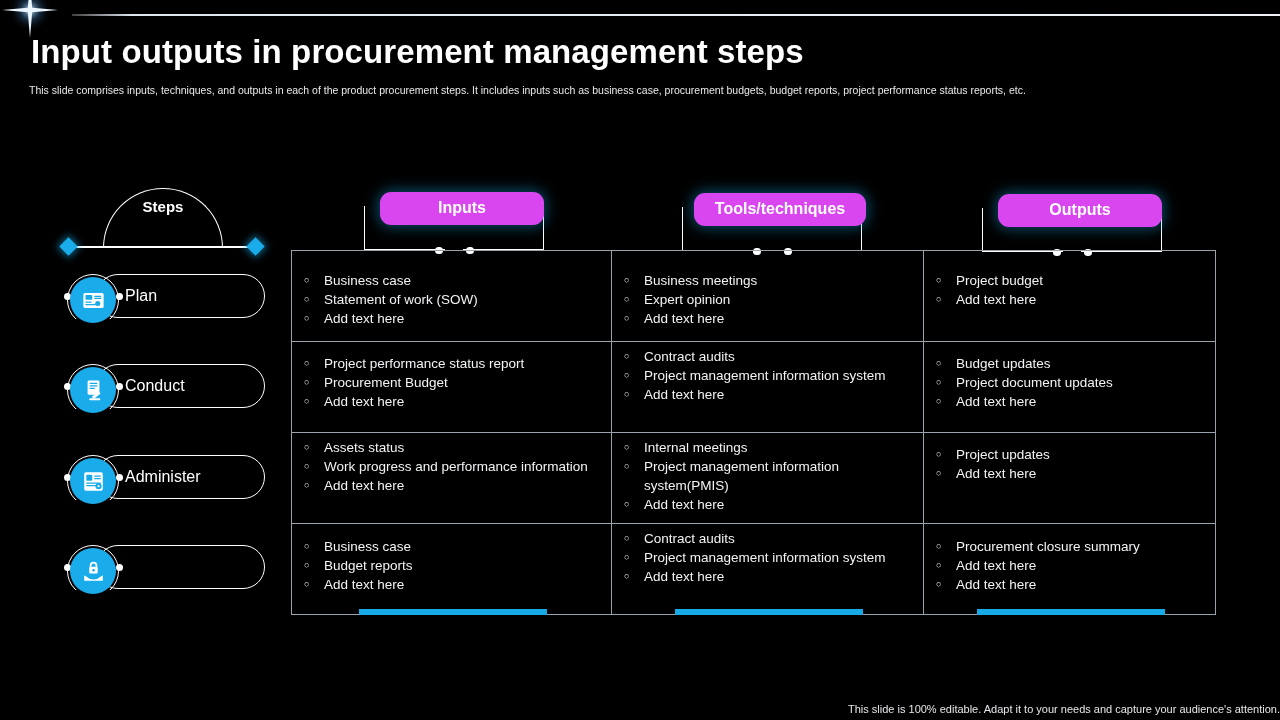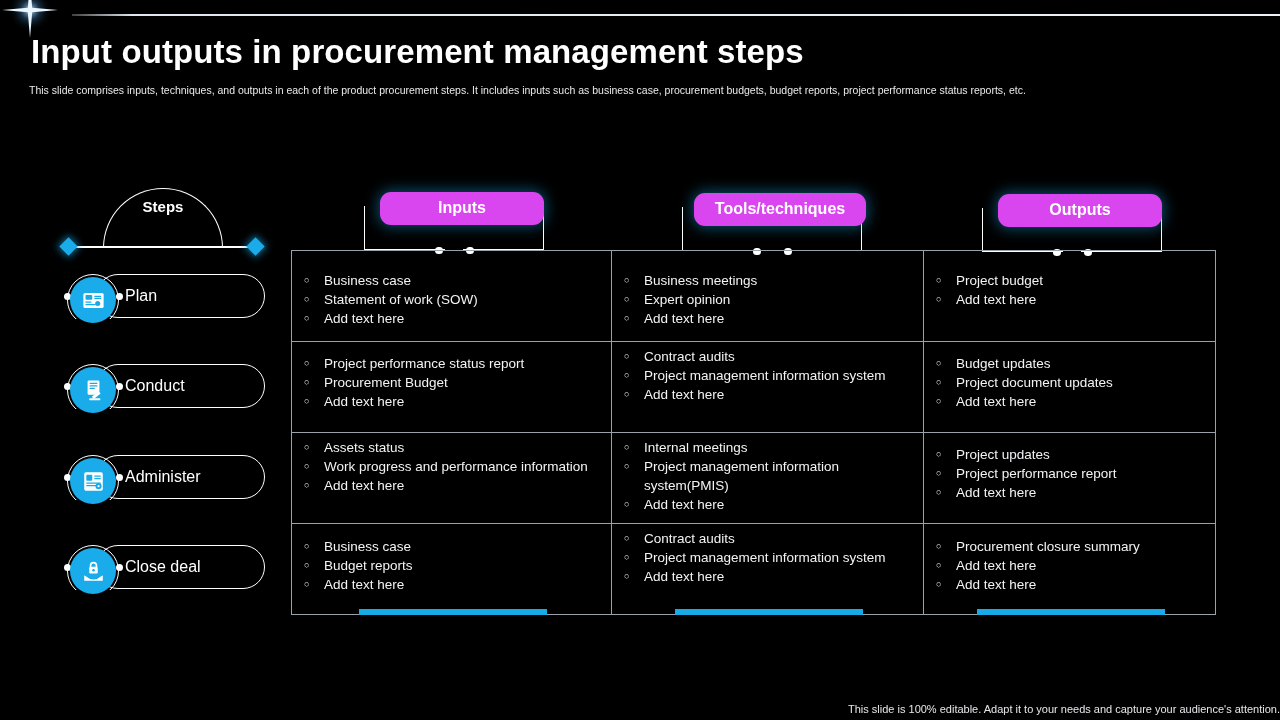--- a/index.html
+++ b/index.html
@@ -220,21 +220,20 @@
       <rect x="7.5" y="8" width="7" height="7" rx="1" fill="#18aae6"></rect>
       <path d="M17 9.5h7.5M17 12.5h7.5M7.5 18h17M7.5 21h12" stroke="#18aae6" stroke-width="1.5"></path>
       <circle cx="22" cy="21.5" r="3.6" fill="#18aae6"></circle>
       <circle cx="22" cy="21.5" r="1.3" fill="#fff"></circle>
     </svg>
   </div>
 </div>
 
 <div class="step" style="top:545px">
   <div class="pill"></div>
-  <div class="pill-label">Close deal</div>
   <div class="ring">
       <i></i>
     </div>
   <div class="dot l"></div>
   <div class="dot r"></div>
   <div class="bubble">
     <svg viewBox="0 0 32 32">
       <path d="M12.5 11V9a3.5 3.5 0 017 0v2" stroke="#fff" stroke-width="2" fill="none"></path>
       <rect x="11" y="10.5" width="10" height="8" rx="1.6" fill="#fff"></rect>
       <circle cx="16" cy="14.5" r="1.5" fill="#18aae6"></circle>
@@ -325,21 +324,20 @@
     <div class="tcell c2">
       <ul>
           <li>Internal  meetings</li>
           <li>Project management  information system(PMIS)</li>
           <li>Add text here</li>
         </ul>
     </div>
     <div class="tcell c3">
       <ul>
           <li>Project updates</li>
-          <li>Project performance report</li>
           <li>Add text here</li>
         </ul>
     </div>
   </div>
 
   <div class="trow r4">
     <div class="tcell c1">
       <ul>
           <li>Business case</li>
           <li>Budget reports</li>

